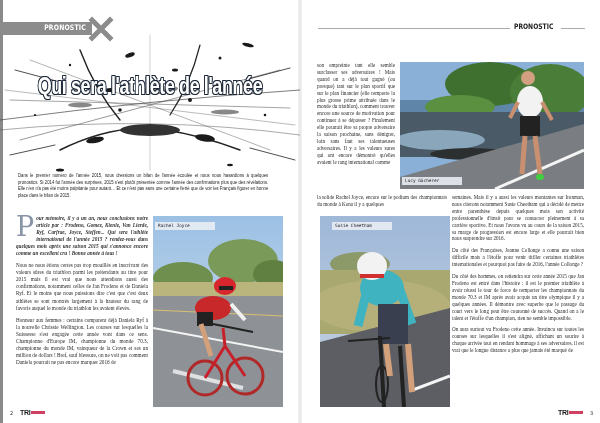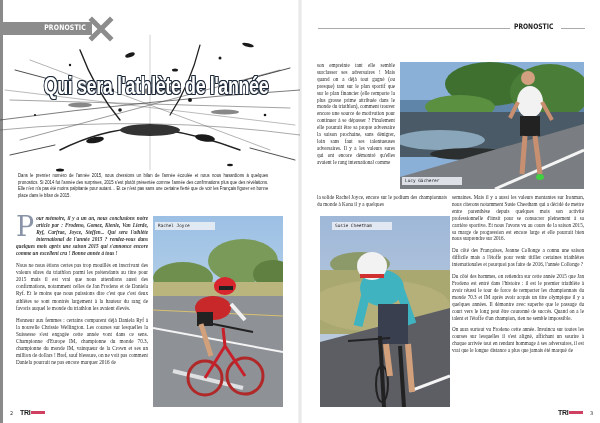--- a/index.html
+++ b/index.html
@@ -15,21 +15,21 @@
 
     
     .section-tab { position: absolute; left: 0; top: 22px; width: 92px; height: 13px; background: #8c8c8c; }
     .section-tab .label { position: absolute; right: 6px; top: 1px; font-family: "DejaVu Sans", sans-serif;
       font-size: 7.5px; font-weight: bold; color: #fff; letter-spacing: 0.2px; transform: scaleX(0.82); transform-origin: right center; }
     .x-mark { position: absolute; left: 88px; top: 16px; width: 26px; height: 26px; }
 
     
     .splatter { position: absolute; left: 0; top: 30px; width: 300px; height: 145px; }
 
-    .headline { position: absolute; left: 0; top: 74px; width: 300px; text-align: right;
+    .headline { position: absolute; left: 0; top: 74px; width: 300px; text-align: center;
       font-family: "Liberation Sans", sans-serif; font-weight: bold; color: #fff; }
     .headline .line1 { font-size: 23px; letter-spacing: -0.5px; line-height: 24px;
       -webkit-text-stroke: 1.6px #1c2838; paint-order: stroke fill;
       text-shadow: 1px 1px 0 #1c2838, -1px -1px 0 #1c2838, 1px -1px 0 #1c2838, -1px 1px 0 #1c2838;
       transform: scaleX(0.78); display: inline-block; white-space: nowrap; }
     .headline .line2 { font-size: 39px; line-height: 40px; margin-top: 1px;
       text-shadow: 1px 1px 0 #1c2838, -1px -1px 0 #1c2838, 1px -1px 0 #1c2838, -1px 1px 0 #1c2838, 0 0 3px #222;
       transform: scaleX(0.82); display: inline-block; white-space: nowrap; }
 
     .intro { position: absolute; left: 18px; top: 173px; width: 272px; font-family: "Liberation Sans", sans-serif;

